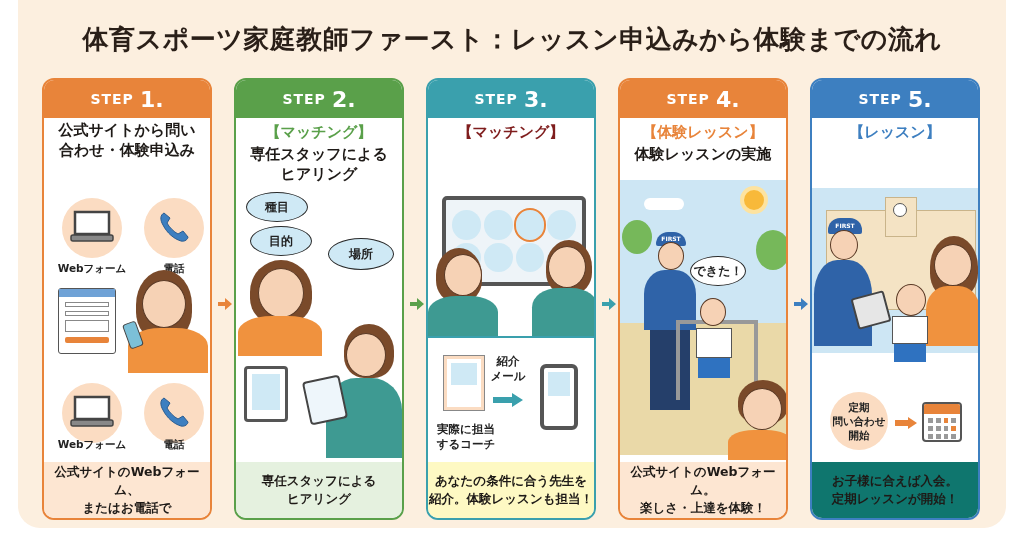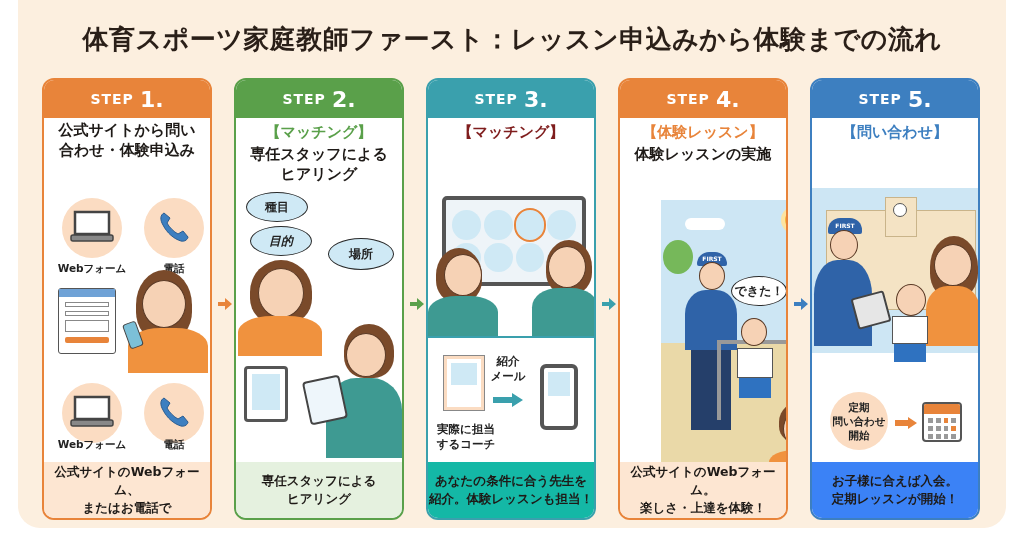--- a/index.html
+++ b/index.html
@@ -102,21 +102,21 @@
 <div class="card" style="left:234px; border-color:#5aa04a;">
   <div class="card-head" style="background:#5aa04a;">
     <span class="step-word">STEP</span>
     <span class="step-num">2.</span>
   </div>
   <div class="card-tag" style="color:#5aa04a;">【マッチング】</div>
   <div class="card-sub">専任スタッフによる
 ヒアリング</div>
   <div class="illus">
     <div class="bubble" style="left:10px; top:4px; width:62px; height:30px;">種目</div>
-    <div class="bubble" style="left:14px; top:38px; width:62px; height:30px;font-style:italic;">目的</div>
+    <div class="bubble" style="left:14px; top:38px; width:62px; height:30px;">目的</div>
     <div class="bubble" style="left:92px; top:50px; width:66px; height:32px;">場所</div>
     <div class="hair" style="left:14px; top:72px; width:62px; height:64px;"></div>
     <div class="person-head" style="left:22px; top:80px; width:46px; height:50px;"></div>
     <div class="body-shape" style="left:2px; top:128px; width:84px; height:40px; background:#f0923e;"></div>
     <div style="position:absolute;left:8px;top:178px;width:44px;height:56px;background:#fff;border:3px solid #555;border-radius:4px;">
       <div style="margin:5px;height:36px;background:#cfe9f5;"></div>
     </div>
     <div class="hair" style="left:108px; top:136px; width:50px; height:54px;"></div>
     <div class="person-head" style="left:110px; top:145px; width:40px; height:44px;"></div>
     <div class="body-shape" style="left:90px; top:190px; width:76px; height:80px; background:#3e9a92;"></div>
@@ -161,36 +161,36 @@
 メール</div>
     <svg style="position:absolute;left:64px;top:204px;" width="32" height="16" viewBox="0 0 32 16">
         <path d="M1 5 H20 V1 L31 8 L20 15 V11 H1 Z" fill="#3aa0ad"></path>
       </svg>
     <div style="position:absolute;left:112px;top:176px;width:38px;height:66px;background:#fff;border:4px solid #555;border-radius:6px;">
       <div style="margin:4px;height:24px;background:#cfe9f5;"></div>
     </div>
     <div class="lbl" style="left:4px; top:234px; width:68px; font-size:11.5px; white-space:pre-line;">実際に担当
 するコーチ</div>
   </div>
-  <div class="card-foot" style="background:#14b8a6;">あなたの条件に合う先生を
+  <div class="card-foot" style="background:#fef9c3;">あなたの条件に合う先生を
 紹介。体験レッスンも担当！</div>
 </div>
 
 <svg class="arrow" style="left:601px;" viewBox="0 0 16 16">
     <path d="M1 6 H8 V2 L15 8 L8 14 V10 H1 Z" fill="#3aa0ad"></path>
   </svg>
 
 <div class="card" style="left:618px; border-color:#e8843a;">
   <div class="card-head" style="background:#e8843a;">
     <span class="step-word">STEP</span>
     <span class="step-num">4.</span>
   </div>
   <div class="card-tag" style="color:#e8843a;">【体験レッスン】</div>
   <div class="card-sub">体験レッスンの実施</div>
-  <div class="illus" style="top:120px; background:linear-gradient(#cde6f4 0 52%, #ead9a8 52% 100%);margin-left:41px;">
+  <div class="illus" style="top:100px; background:linear-gradient(#cde6f4 0 52%, #ead9a8 52% 100%);">
     <div style="position:absolute;left:124px;top:10px;width:20px;height:20px;border-radius:50%;background:#f8b93a;box-shadow:0 0 0 4px #fde3a0;"></div>
     <div style="position:absolute;left:24px;top:18px;width:40px;height:12px;border-radius:10px;background:#fff;"></div>
     <div style="position:absolute;left:2px;top:40px;width:30px;height:34px;border-radius:50%;background:#76b85a;"></div>
     <div style="position:absolute;left:136px;top:50px;width:34px;height:40px;border-radius:50%;background:#76b85a;"></div>
     <div style="position:absolute;left:36px;top:52px;width:30px;height:14px;background:#2f63a8;border-radius:12px 12px 2px 2px;color:#fff;font-size:6px;font-weight:bold;text-align:center;line-height:14px;">FIRST</div>
     <div class="person-head" style="left:38px; top:62px; width:26px; height:28px;"></div>
     <div class="body-shape" style="left:24px; top:90px; width:52px; height:60px; background:#2f63a8;"></div>
     <div style="position:absolute;left:30px;top:150px;width:40px;height:80px;background:#253f6a;"></div>
     <div class="bubble" style="left:70px; top:76px; width:56px; height:30px; background:#fff;">できた！</div>
     <div style="position:absolute;left:56px;top:140px;width:82px;height:80px;border:4px solid #999;border-bottom:none;"></div>
@@ -207,21 +207,21 @@
 
 <svg class="arrow" style="left:793px;" viewBox="0 0 16 16">
     <path d="M1 6 H8 V2 L15 8 L8 14 V10 H1 Z" fill="#3d7fc0"></path>
   </svg>
 
 <div class="card" style="left:810px; border-color:#3d7fc0;">
   <div class="card-head" style="background:#3d7fc0;">
     <span class="step-word">STEP</span>
     <span class="step-num">5.</span>
   </div>
-  <div class="card-tag" style="color:#3d7fc0;">【問い合わせ】</div>
+  <div class="card-tag" style="color:#3d7fc0;">【レッスン】</div>
   <div class="illus" style="background:linear-gradient(#cde6f4 0 60%, #ffffff 60% 100%);">
     <div style="position:absolute;left:14px;top:22px;width:150px;height:100px;background:#f4e3c4;border:1px solid #c9b48a;">
       <div style="position:absolute;left:58px;top:-14px;width:32px;height:40px;background:#f4e3c4;border:1px solid #c9b48a;"></div>
       <div style="position:absolute;left:66px;top:-8px;width:14px;height:14px;border-radius:50%;background:#fff;border:1.5px solid #555;"></div>
     </div>
     <div style="position:absolute;left:16px;top:30px;width:34px;height:16px;background:#2f63a8;border-radius:12px 12px 2px 2px;color:#fff;font-size:6px;font-weight:bold;text-align:center;line-height:16px;">FIRST</div>
     <div class="person-head" style="left:18px; top:42px; width:28px; height:30px;"></div>
     <div class="body-shape" style="left:2px; top:72px; width:58px; height:86px; background:#2f63a8;"></div>
     <div style="position:absolute;left:42px;top:106px;width:34px;height:32px;background:#e6e6e6;border:2.5px solid #444;border-radius:3px;transform:rotate(-15deg);"></div>
     <div class="hair" style="left:118px; top:48px; width:48px; height:62px;"></div>
@@ -249,15 +249,15 @@
           <div style="height:5px;background:#999;"></div>
           <div style="height:5px;background:#999;"></div>
           <div style="height:5px;background:#e8843a;"></div>
         <div style="height:5px;background:#999;"></div>
           <div style="height:5px;background:#999;"></div>
           <div style="height:5px;background:#999;"></div>
           <div style="height:5px;background:#999;"></div>
       </div>
     </div>
   </div>
-  <div class="card-foot" style="background:#3b82f6;">お子様に合えば入会。
+  <div class="card-foot" style="background:#0f766e;">お子様に合えば入会。
 定期レッスンが開始！</div>
 </div>
 
 </body></html>

